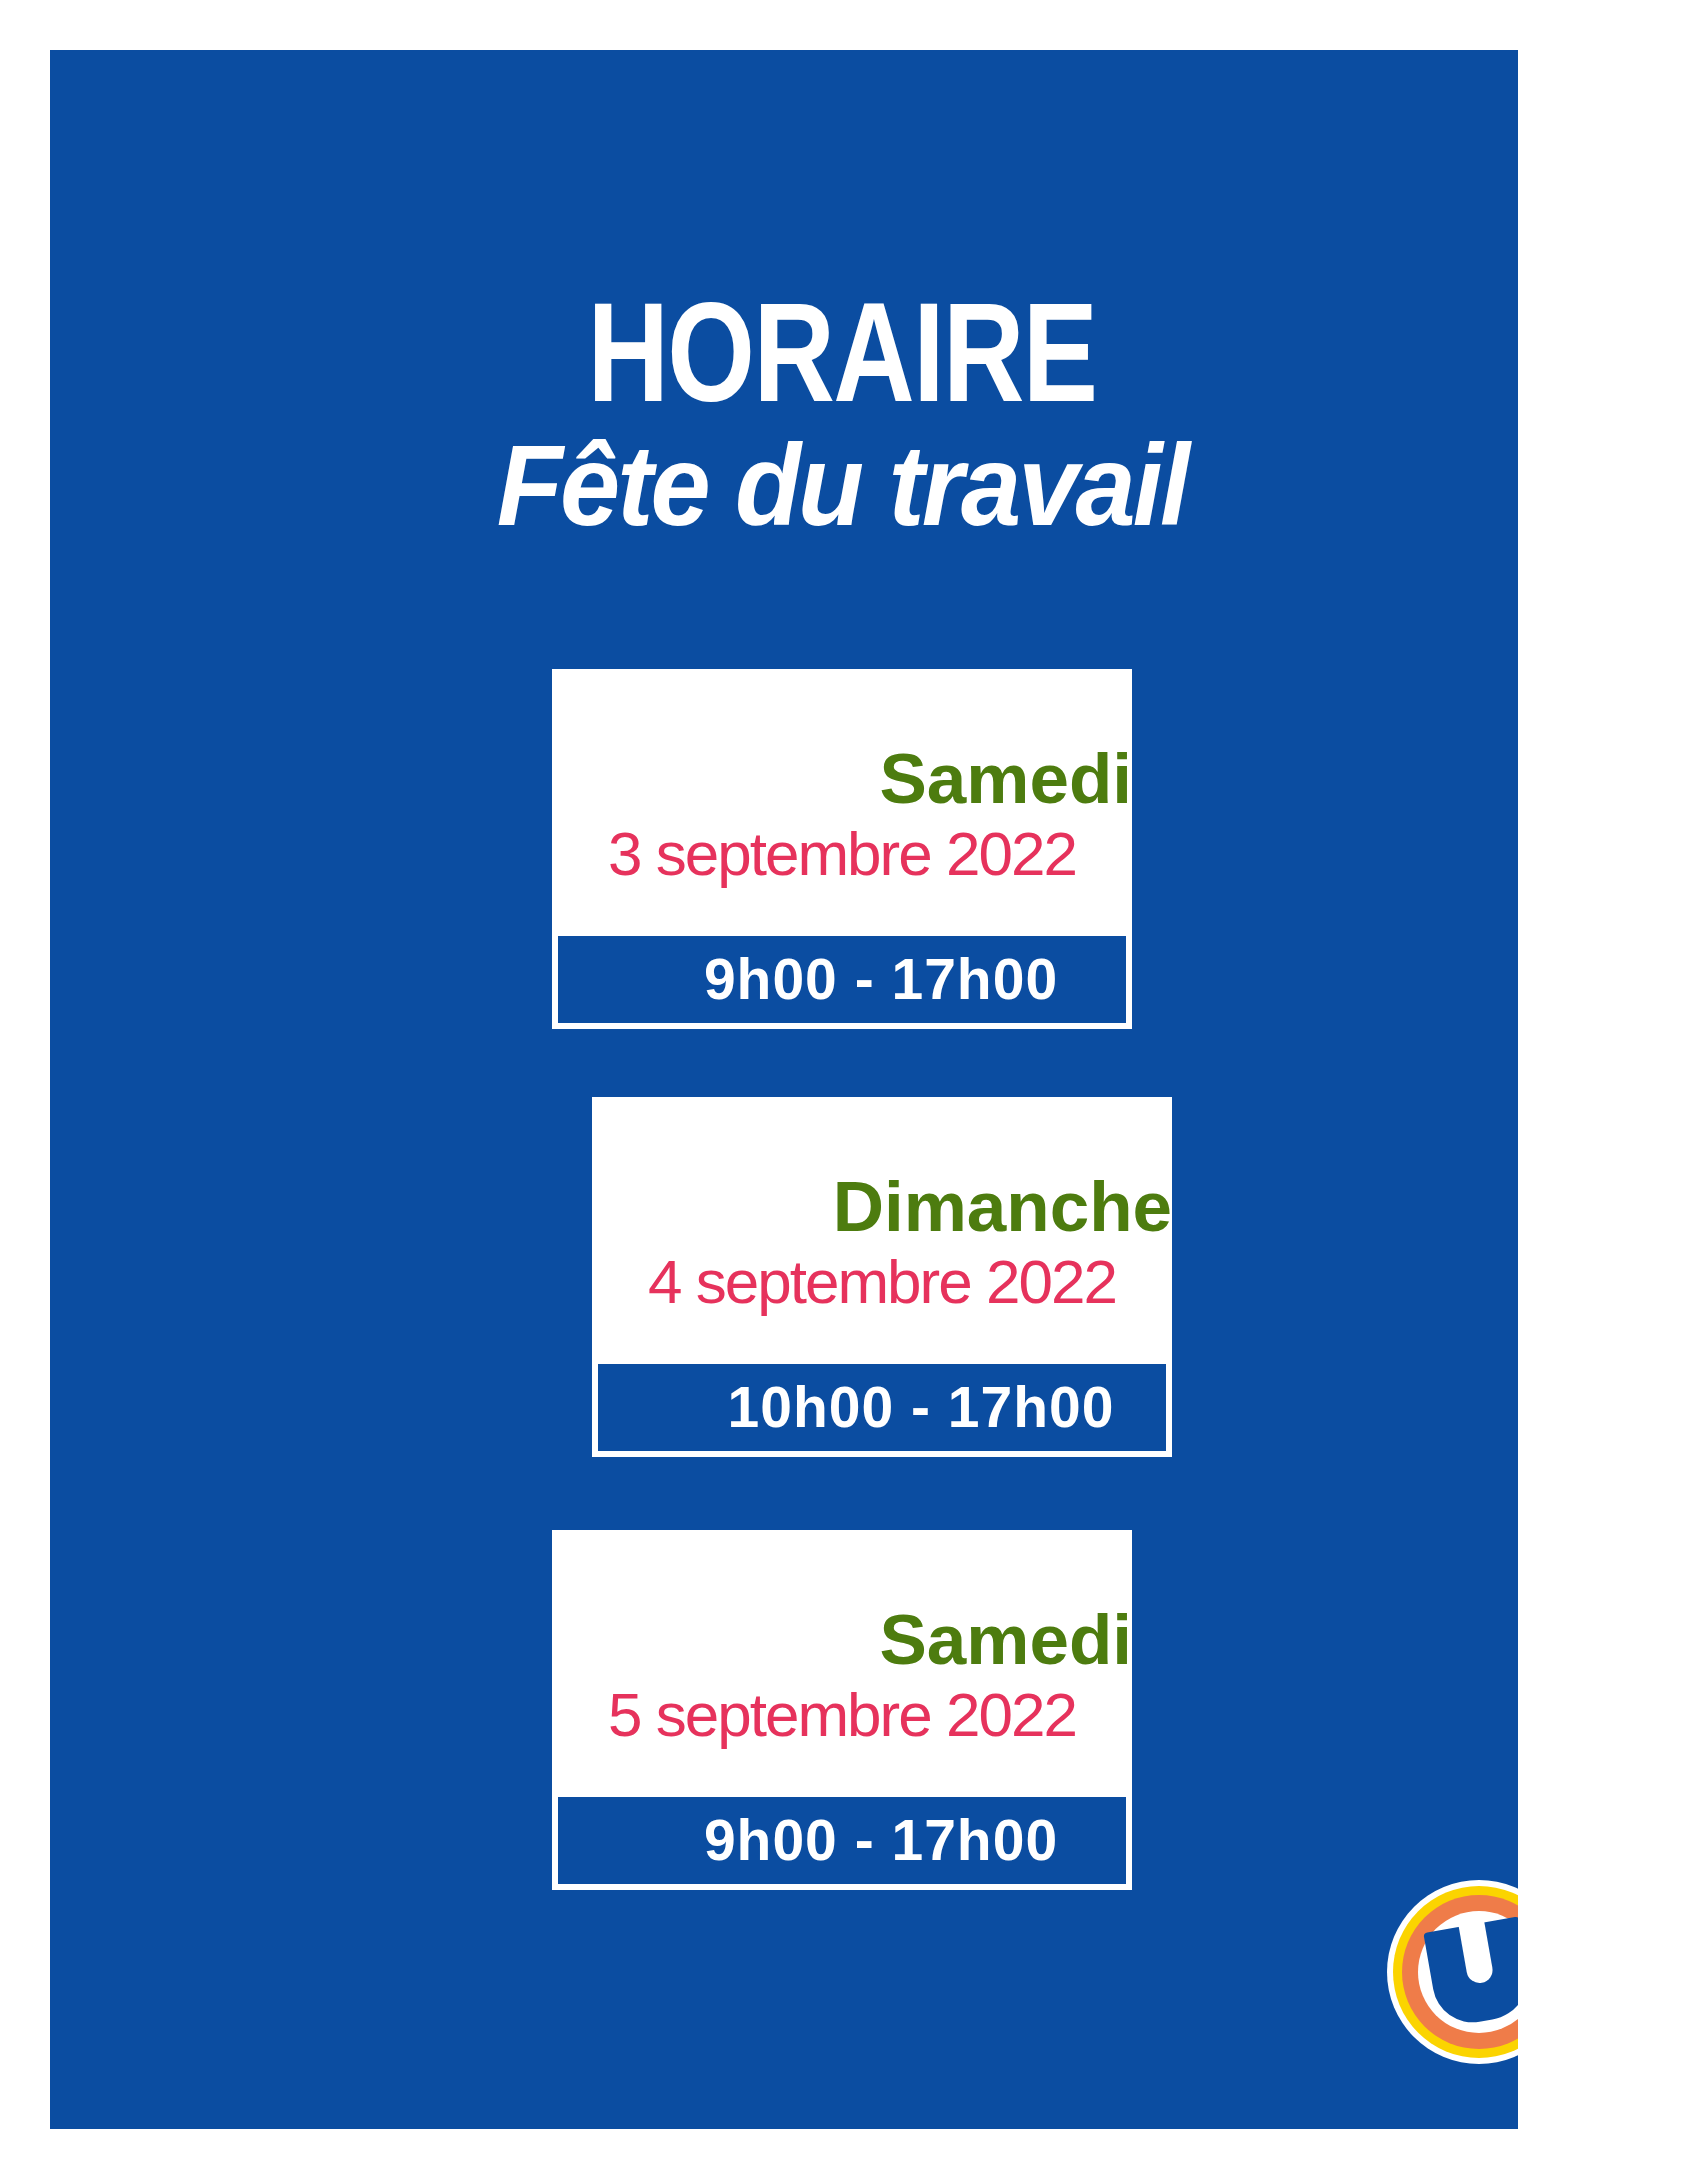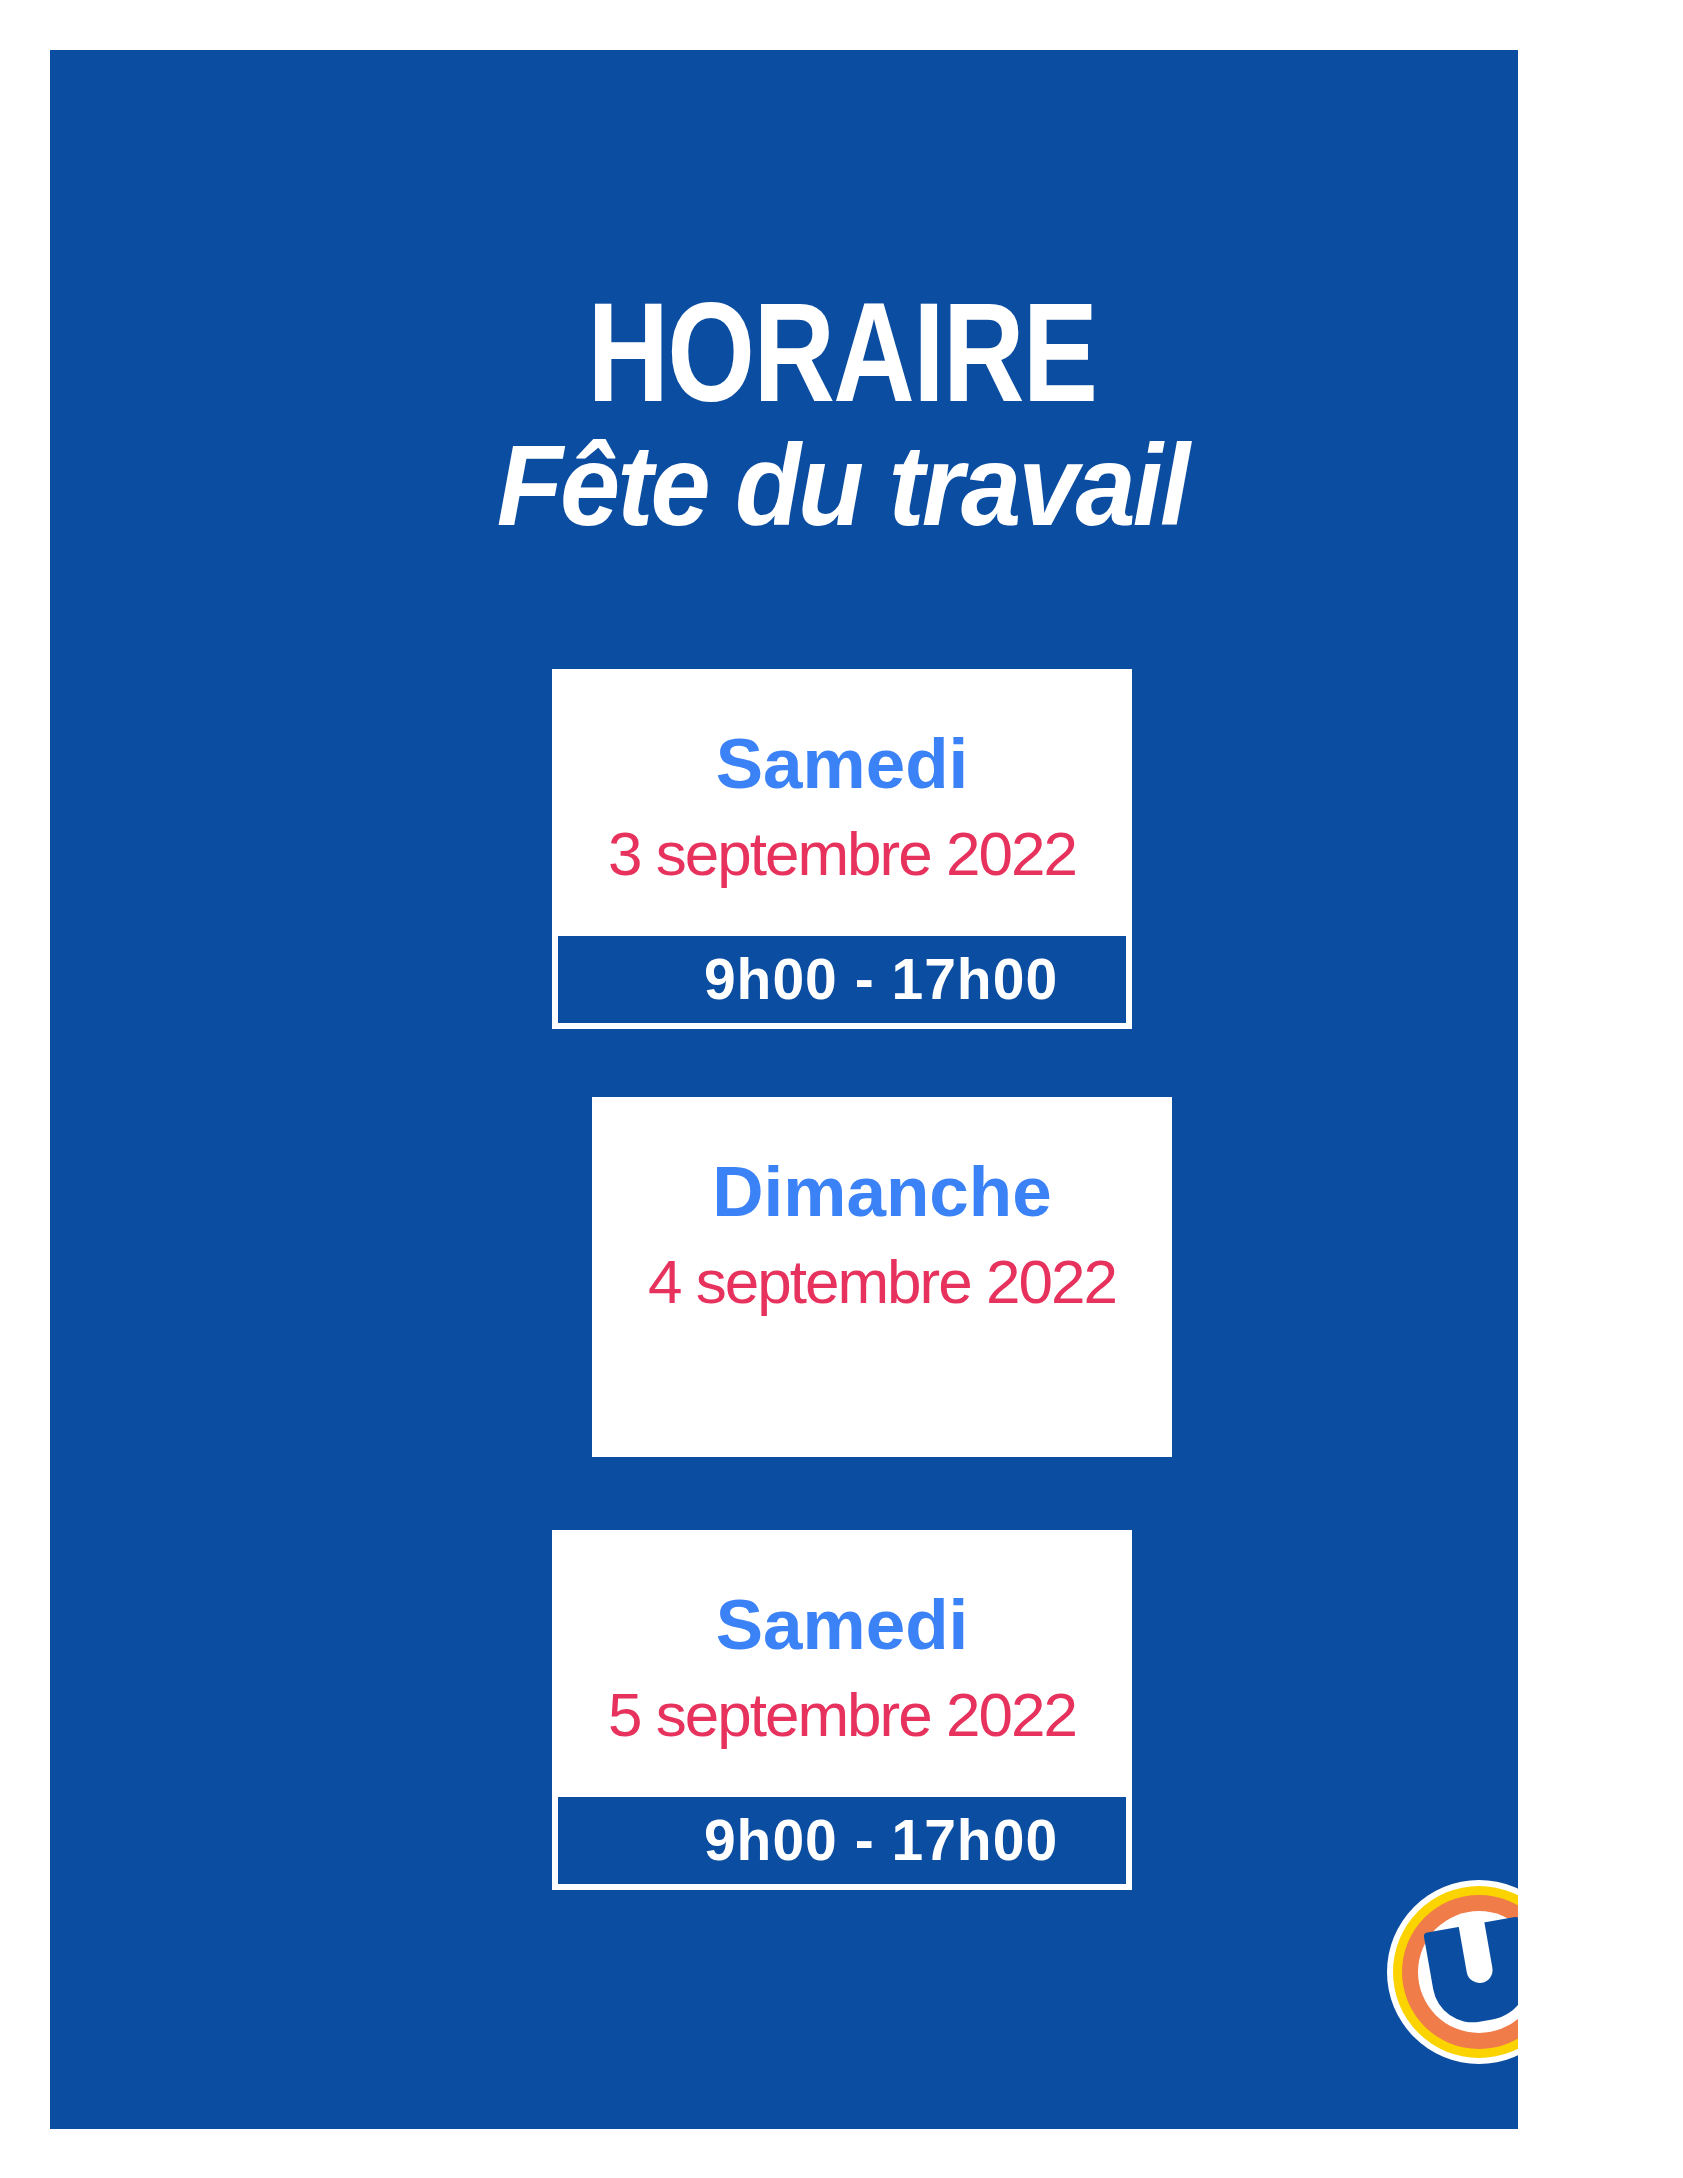--- a/index.html
+++ b/index.html
@@ -49,24 +49,24 @@
     position:absolute;
     left:502px;
     width:580px; height:360px;
     background:#ffffff;
   }
   .card-1 { top:619px; }
   .card-2 { top:1047px;margin-left:40px; }
   .card-3 { top:1480px; }
   .day-label {
     position:absolute;
-    top:59px; left:0;
+    top:74px; left:0;
     width:100%;
-    text-align:center;
-    color:#3b82f6;
+    text-align:right;
+    color:#4d7c0f;
     font-size:71px;
     font-weight:bold;
     line-height:1;
     letter-spacing:0px;
   }
   .date-label {
     position:absolute;
     top:154px; left:0;
     width:100%;
     text-align:center;
@@ -149,20 +149,23 @@
       <div class="day-label">Samedi</div>
       <div class="date-label">3 septembre 2022</div>
       <div class="hours-bar">
         <div class="hours-label">9h00 - 17h00</div>
       </div>
     </div>
 
     <div class="card card-2">
       <div class="day-label">Dimanche</div>
       <div class="date-label">4 septembre 2022</div>
+      <div class="hours-bar">
+        <div class="hours-label">10h00 - 17h00</div>
+      </div>
     </div>
 
     <div class="card card-3">
       <div class="day-label">Samedi</div>
       <div class="date-label">5 septembre 2022</div>
       <div class="hours-bar">
         <div class="hours-label">9h00 - 17h00</div>
       </div>
     </div>
 

